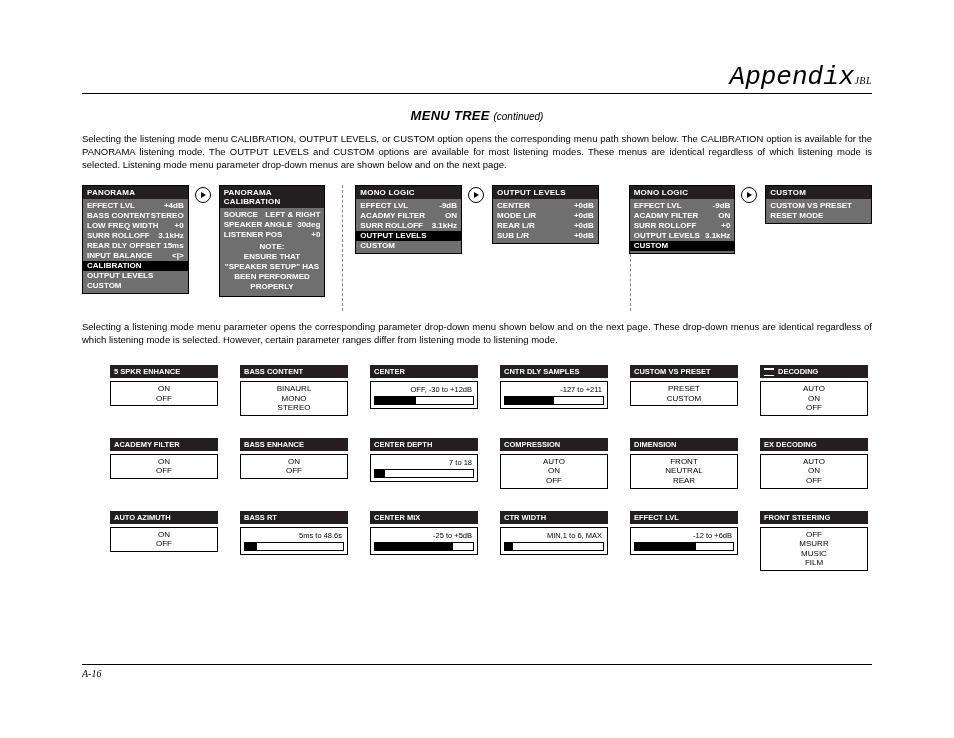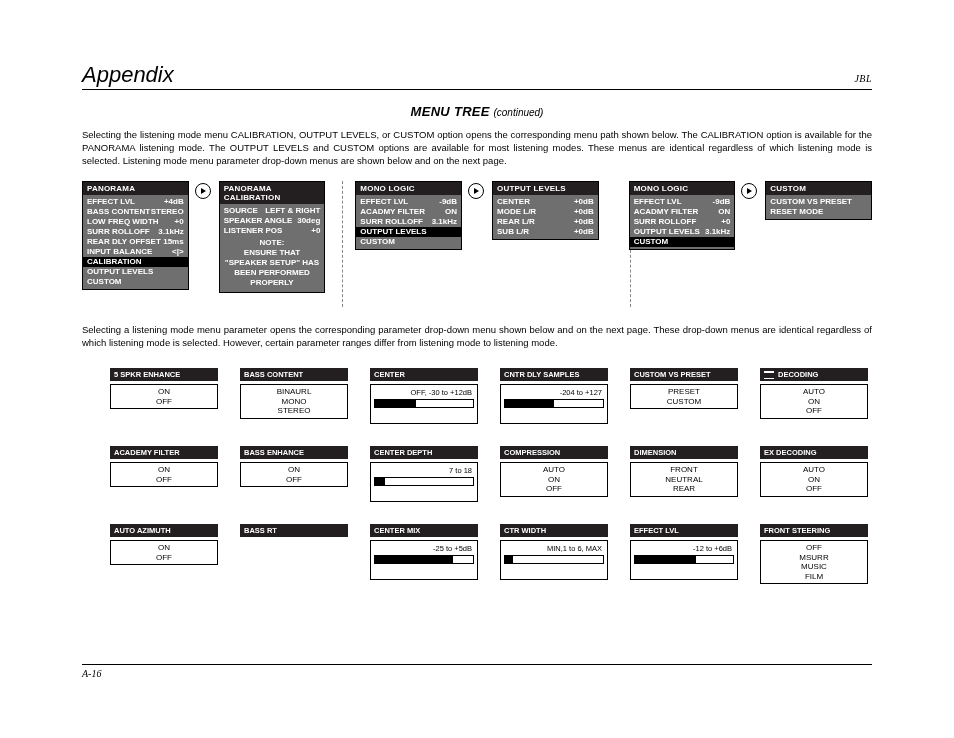--- a/index.html
+++ b/index.html
@@ -19,23 +19,24 @@
     width: 790px;
   }
   .header-row {
     display: flex;
     align-items: baseline;
     border-bottom: 1px solid #000;
     padding-bottom: 1px;
   }
   .header-title {
     font-style: italic;
-    font-size: 22px;
-    font-family: Liberation Sans, sans-serif;
+    font-size: 26px;
+    font-family: Liberation Mono, monospace;
     flex: 1;
+    text-align: right;
   }
   .header-brand {
     font-size: 10px;
     font-style: italic;
     letter-spacing: .5px;
     font-family: "Times New Roman", serif;
   }
   .subtitle-row {
     margin-top: 14px;
     font-size: 13px;
@@ -141,21 +142,21 @@
     border:1.2px solid #000;
     background:#fff;
     font-size:8px;
     text-align:center;
     padding:2px 0;
     line-height:1.2;
     font-family: Arial, sans-serif;
     margin-top:3px;
   }
   .pbox .pb.slider {
-    padding:3px 3px 15px 3px;
+    padding:3px 3px 3px 3px;
   }
   .pbox .pb.slider .label { text-align:right; padding-right:2px; font-size:7.5px;}
   .pbox .pb.slider .track {
     height:7px; border:1px solid #000; position:relative; margin-top:2px; background:#fff;
   }
   .pbox .pb.slider .track .fill { position:absolute; left:0; top:0; bottom:0; background:#000;}
   .footer {
     position:absolute;
     left:82px;
     width:790px;
@@ -332,21 +333,21 @@
             </div>
             <div class="row">
               <span>RESET MODE</span>
               <span></span>
             </div>
           </div>
         </div>
       </div>
     </div>
 
-  <div class="bodytext" style="margin-top:31px">Selecting a listening mode menu parameter opens the corresponding parameter drop-down menu shown below and on the next page. These drop-down menus are identical regardless of which listening mode is selected. However, certain parameter ranges differ from listening mode to listening mode.</div>
+  <div class="bodytext" style="margin-top:24px">Selecting a listening mode menu parameter opens the corresponding parameter drop-down menu shown below and on the next page. These drop-down menus are identical regardless of which listening mode is selected. However, certain parameter ranges differ from listening mode to listening mode.</div>
 
   <div class="pgrid" id="pgrid">
       <div class="pbox">
         <div class="pt">
           <span>5 SPKR ENHANCE</span>
         </div>
         <div class="pb">ON<br>OFF</div>
       </div>
       <div class="pbox">
         <div class="pt">
@@ -363,21 +364,21 @@
           <div class="track">
             <div class="fill" style="width: 42%;"></div>
           </div>
         </div>
       </div>
       <div class="pbox">
         <div class="pt">
           <span>CNTR DLY SAMPLES</span>
         </div>
         <div class="pb slider">
-          <div class="label">-204 to +127</div>
+          <div class="label">-127 to +211</div>
           <div class="track">
             <div class="fill" style="width: 50%;"></div>
           </div>
         </div>
       </div>
       <div class="pbox">
         <div class="pt">
           <span>CUSTOM VS PRESET</span>
         </div>
         <div class="pb">PRESET<br>CUSTOM</div>
@@ -432,20 +433,26 @@
       </div>
       <div class="pbox">
         <div class="pt">
           <span>AUTO AZIMUTH</span>
         </div>
         <div class="pb">ON<br>OFF</div>
       </div>
       <div class="pbox">
         <div class="pt">
           <span>BASS RT</span>
+        </div>
+        <div class="pb slider">
+          <div class="label">5ms to 48.6s</div>
+          <div class="track">
+            <div class="fill" style="width: 12%;"></div>
+          </div>
         </div>
       </div>
       <div class="pbox">
         <div class="pt">
           <span>CENTER MIX</span>
         </div>
         <div class="pb slider">
           <div class="label">-25 to +5dB</div>
           <div class="track">
             <div class="fill" style="width: 80%;"></div>

